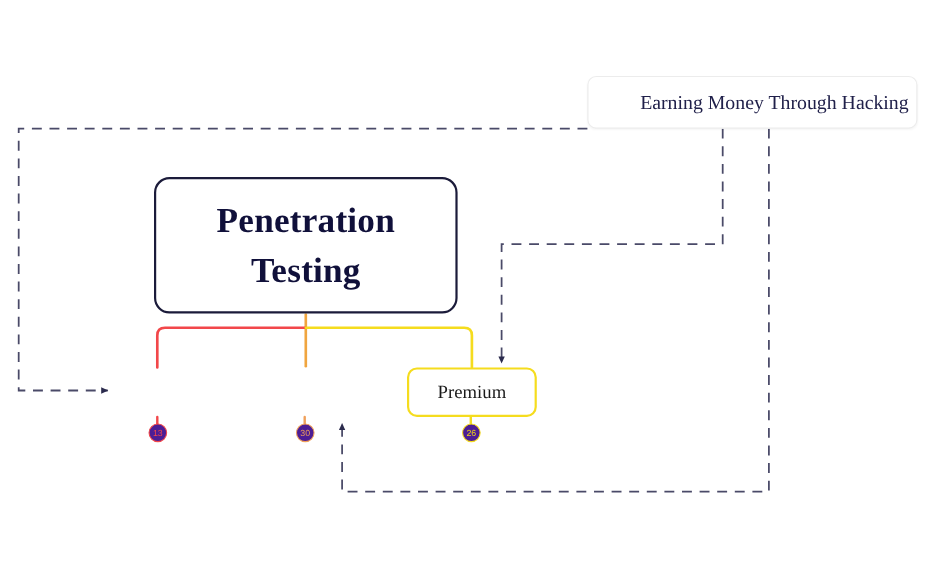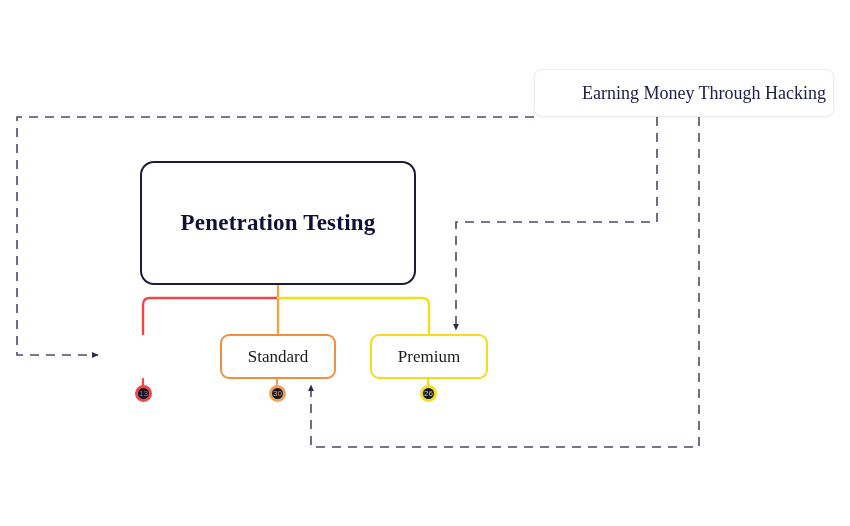--- a/index.html
+++ b/index.html
@@ -39,21 +39,21 @@
     height: 124px;
     box-sizing: border-box;
     border: 2px solid #1b1b3a;
     border-radius: 14px;
     background: #ffffff;
     display: flex;
     align-items: center;
     justify-content: center;
     text-align: center;
     color: #10103a;
-    font-size: 23px;
+    font-size: 32px;
     font-weight: bold;
     line-height: 1.42;
     letter-spacing: 0.2px;
     padding: 0 14px;
   }
 
   
   .child-node {
     position: absolute;
     box-sizing: border-box;
@@ -74,22 +74,22 @@
   #node-standard { left: 220px; top: 334px; width: 116px; border-color: #f0903f; }
   #node-premium  { left: 370px; top: 334px; width: 118px; border-color: #f5dc1e; }
 
   
   .badge {
     position: absolute;
     width: 17px;
     height: 17px;
     box-sizing: border-box;
     border-radius: 50%;
-    background: #0f172a;
-    border: 3px solid #ef4444;
+    background: #4c1d95;
+    border: 1px solid #ef4444;
     display: flex;
     align-items: center;
     justify-content: center;
     font-size: 8px;
     font-family: "Liberation Sans", sans-serif;
     line-height: 1;
   }
   #badge-basic    { left: 135px; top: 385px; border-color: #f2474a; color: #f2474a; }
   #badge-standard { left: 269px; top: 385px; border-color: #f0a05a; color: #f0a05a; }
   #badge-premium  { left: 420px; top: 385px; border-color: #f5dc1e; color: #f0d316; }
@@ -149,23 +149,20 @@
     <path d="M657,117 L657,222 L456,222 L456,330" fill="none" stroke="#4a4a68" stroke-width="1.6" stroke-dasharray="9 7" marker-end="url(#arrow-down)"></path>
 
     <path d="M699,117 L699,447 L311,447 L311,385" fill="none" stroke="#4a4a68" stroke-width="1.6" stroke-dasharray="9 7" marker-end="url(#arrow-up)"></path>
   </svg>
 
   <div class="root-node">
     <span>Penetration Testing</span>
   </div>
 
 
-  <div class="child-node" id="node-standard">
-    <span>Standard</span>
-  </div>
 
   <div class="child-node" id="node-premium">
     <span>Premium</span>
   </div>
 
   <div class="badge" id="badge-basic">
     <span>13</span>
   </div>
 
   <div class="badge" id="badge-standard">

